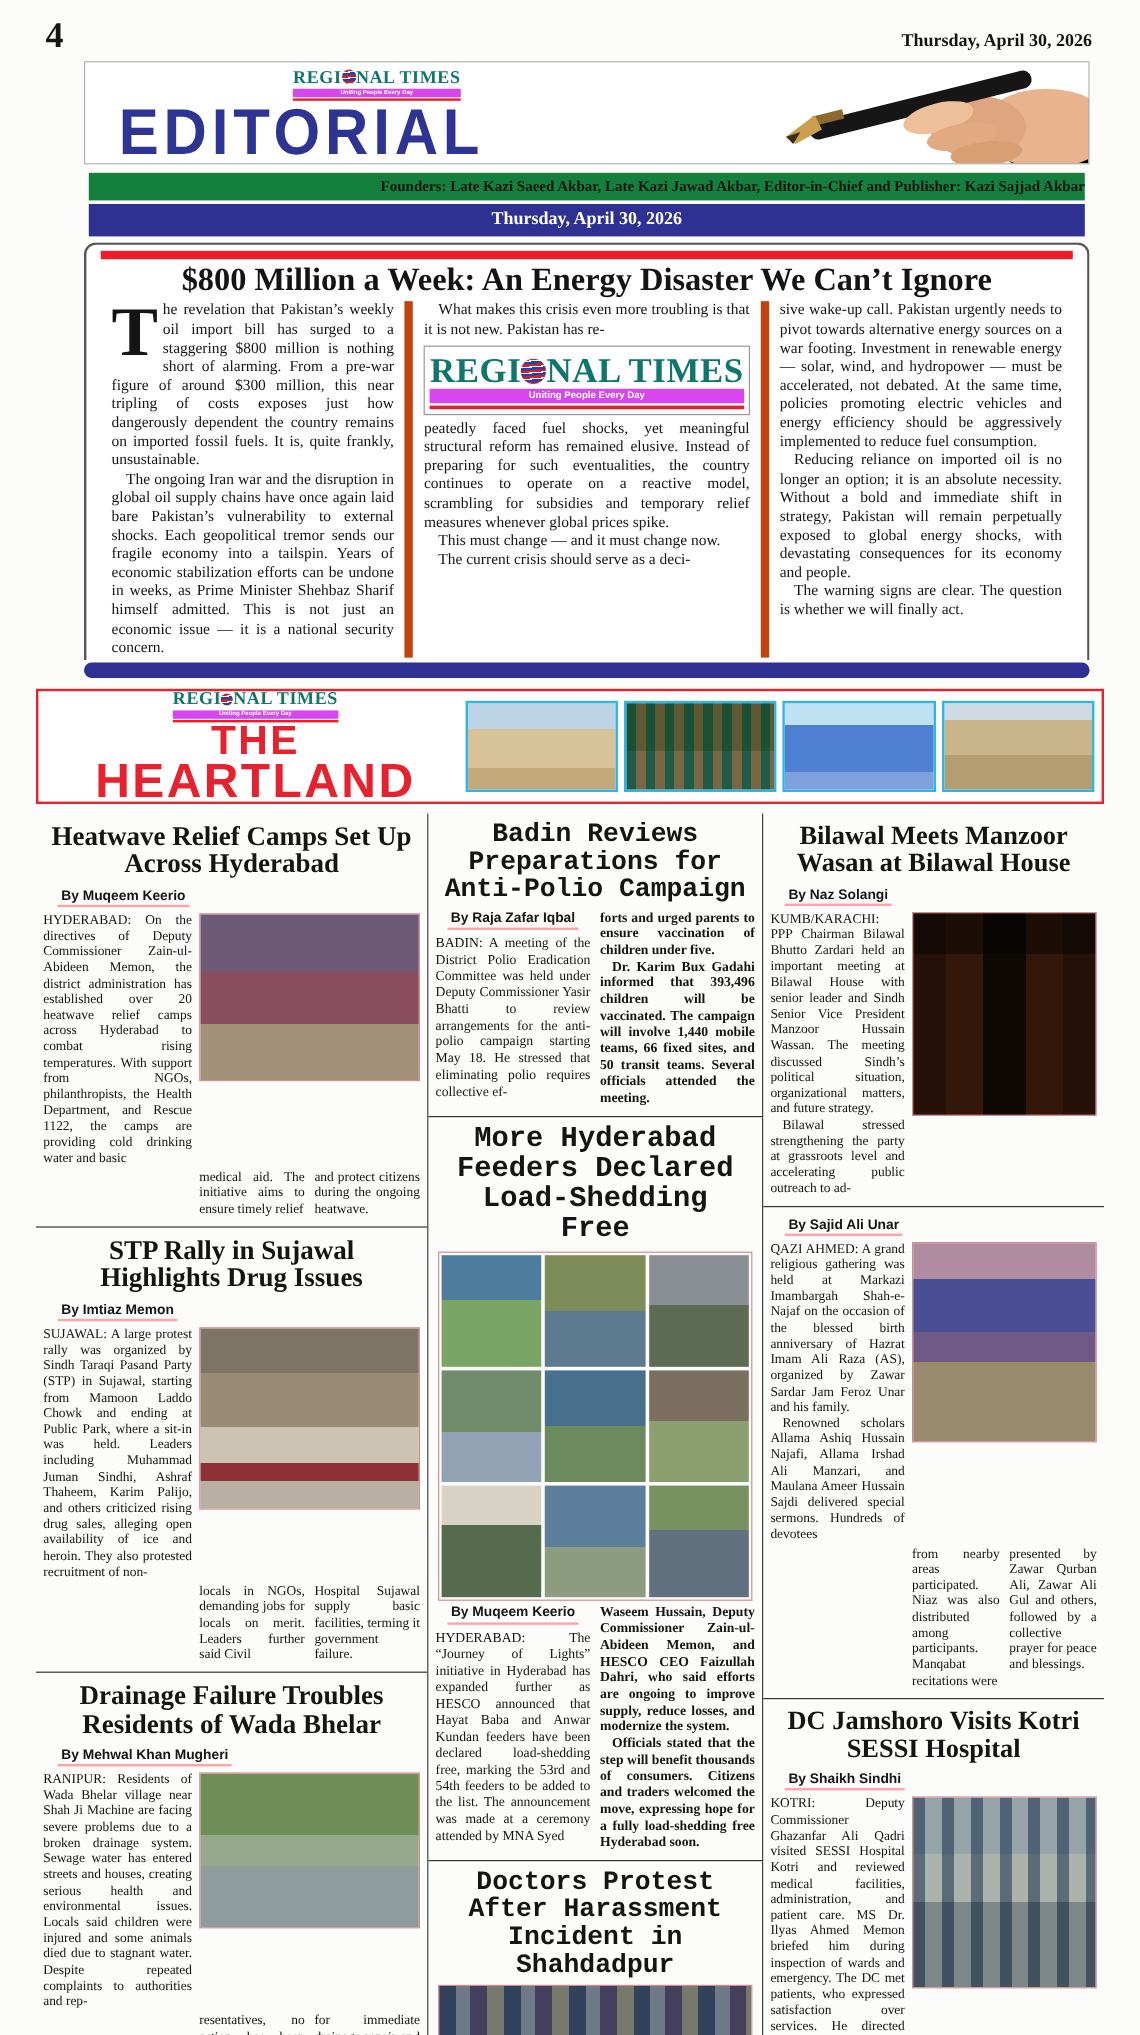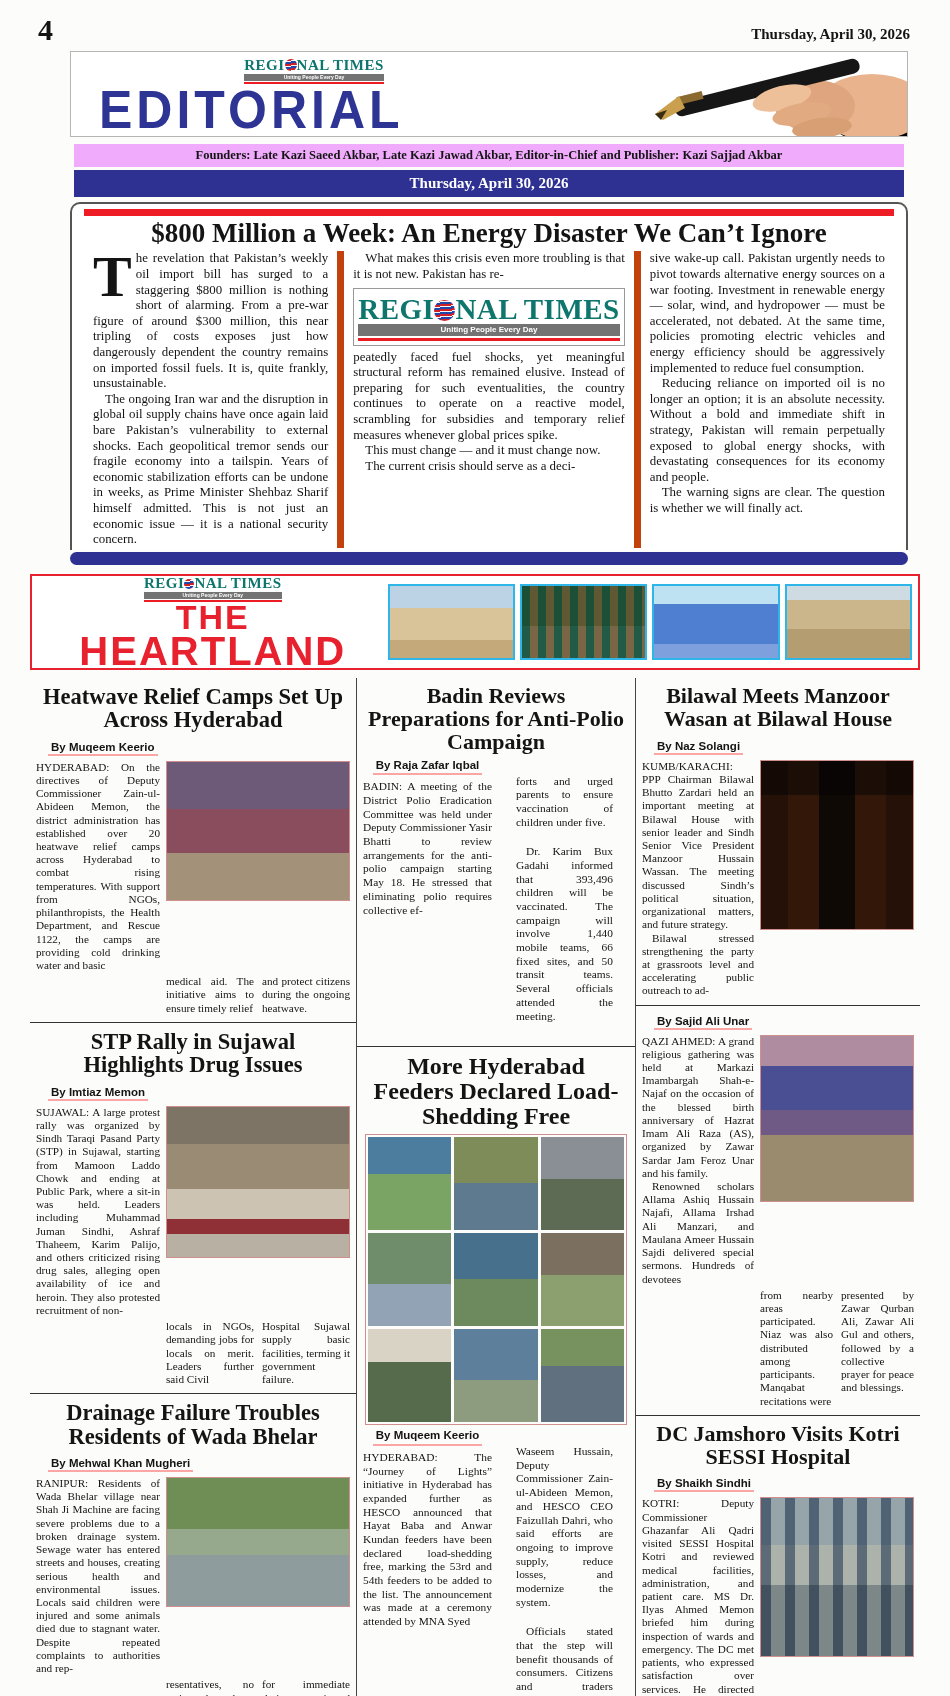--- a/index.html
+++ b/index.html
@@ -9,29 +9,29 @@
   .topline{display:flex;justify-content:space-between;align-items:flex-end;padding:16px 40px 0 38px;}
   .pageno{font-size:30px;font-weight:bold;line-height:.9;}
   .topdate{font-size:15px;font-weight:bold;}
   
   .masthead{margin:8px 42px 0 70px;height:84px;border:1px solid #b5b5b5;display:flex;overflow:hidden;background:#fff;}
   .mh-left{flex:1.2;padding:4px 0 0 28px;}
   .rtlogo{display:inline-block;text-align:center;}
   .rt-text{font-family:"Liberation Serif",serif;font-weight:bold;letter-spacing:.5px;color:#0f766e;white-space:nowrap;line-height:1;}
   .globe{display:inline-block;border-radius:50%;vertical-align:-8%;
          background:repeating-linear-gradient(175deg,#cf2027 0 2px,#f5f5f5 2px 3px,#2246a8 3px 5px);}
-  .rt-blue{background:#737373;color:#fff;font-family:"Liberation Sans",sans-serif;font-weight:bold;line-height:1.4;}
+  .rt-blue{background:#d946ef;color:#fff;font-family:"Liberation Sans",sans-serif;font-weight:bold;line-height:1.4;}
   .rt-red{background:#ec1c24;}
   .rt-sm .rt-text{font-size:15px;} .rt-sm .globe{width:12px;height:12px;}
   .rt-sm .rt-blue{font-size:5px;height:7px;} .rt-sm .rt-red{height:2px;margin-top:1px;}
   .ed-title{font-family:"Liberation Sans",sans-serif;font-weight:900;color:#2d3494;font-size:50px;
             letter-spacing:4px;line-height:.9;margin-top:2px;transform:scaleY(1.08);transform-origin:top left;}
   .mh-hand{width:330px;position:relative;}
   
-  .founders{margin:7px 46px 0 74px;background:#f0abfc;text-align:center;font-weight:bold;font-size:12.5px;padding:4px 0;}
+  .founders{margin:7px 46px 0 74px;background:#15803d;text-align:right;font-weight:bold;font-size:12.5px;padding:4px 0;}
   .datebar{margin:3px 46px 0 74px;background:#2e3192;color:#fff;text-align:center;font-weight:bold;font-size:15px;padding:5px 0;}
   
   .edbox{margin:5px 42px 0 70px;border:2px solid #555;border-bottom:none;border-radius:10px 10px 0 0;padding:4px 10px 2px;background:#fff;}
   .edred{height:7px;background:#ee1c25;margin:1px 2px 3px;}
   .edhead{text-align:center;font-weight:bold;font-size:27px;margin:1px 0 4px;line-height:1.05;}
   .edcols{display:flex;padding:0 2px;}
   .edcol{flex:1;text-align:justify;font-size:12.9px;line-height:1.21;padding:0 9px;}
   .edcol+.edcol{border-left:7px solid #c2410c;}
   .edcol p{margin:0;}
   .edcol p.ind{text-indent:12px;}
@@ -46,34 +46,34 @@
   .hl-title{font-family:"Liberation Sans",sans-serif;font-weight:900;color:#e8212e;line-height:.92;letter-spacing:2px;}
   .hl-t1{font-size:34px;} .hl-t2{font-size:40px;}
   .hl-photos{flex:1;display:flex;gap:5px;height:76px;}
   .hl-photo{flex:1;border:2px solid #2eb6e8;}
   
   .main{display:flex;margin:8px 30px 0;align-items:stretch;}
   .colA{width:326px;} .colB{width:278px;border-left:1px solid #444;border-right:1px solid #444;} .colC{flex:1;}
   .art{padding:5px 6px 7px;}
   .art.hr{border-top:1px solid #333;}
   .hl{font-weight:bold;text-align:center;line-height:1.04;margin:2px 4px 5px;}
-  .colA .hl{font-size:22.5px;} .colB .hl{font-size:22px;} .colC .hl{font-size:22px;}
+  .colA .hl{font-size:22.5px;} .colB .hl{font-size:22px;font-family:Liberation Mono, monospace;} .colC .hl{font-size:22px;}
   .hl.big{font-size:24px;}
   .byline{display:inline-block;font-family:"Liberation Sans",sans-serif;font-weight:bold;font-size:11.5px;
           border-bottom:2px solid #fca5a5;padding:0 3px 1px;margin:0 0 5px 12px;white-space:nowrap;}
   .brow{display:flex;gap:6px;align-items:flex-start;}
   .tcol{text-align:justify;font-size:11.2px;line-height:1.18;}
   .tcol p{margin:0;} .tcol p.ind{text-indent:10px;}
   .colA .tcol{width:124px;} .colC .tcol{width:112px;}
   .photo{flex:1;border:1px solid #cf8f8f;}
   .fcols{display:flex;gap:8px;margin-top:3px;}
   .fcols .fc{flex:1;text-align:justify;font-size:11.2px;line-height:1.18;}
   .colA .fcols{margin-left:130px;} .colC .fcols{margin-left:118px;}
   .cols2{display:flex;gap:8px;} .cols2 .tc{flex:1;text-align:justify;font-size:11.4px;line-height:1.2;}
-  .cols2 .tc p{margin:16px;} .cols2 .tc p.ind{text-indent:10px;}
+  .cols2 .tc p{margin:0;font-weight:bold;} .cols2 .tc p.ind{text-indent:10px;}
   .collage{display:grid;grid-template-columns:1fr 1fr 1fr;gap:3px;border:1px solid #cf8f8f;padding:2px;margin:2px 2px 4px;}
   .collage div{height:93px;}
   .wide-photo{border:1px solid #cf8f8f;margin:1px 2px 4px;}
 </style>
 </head>
 <body>
 
 <div class="page">
 
   <div class="topline">

